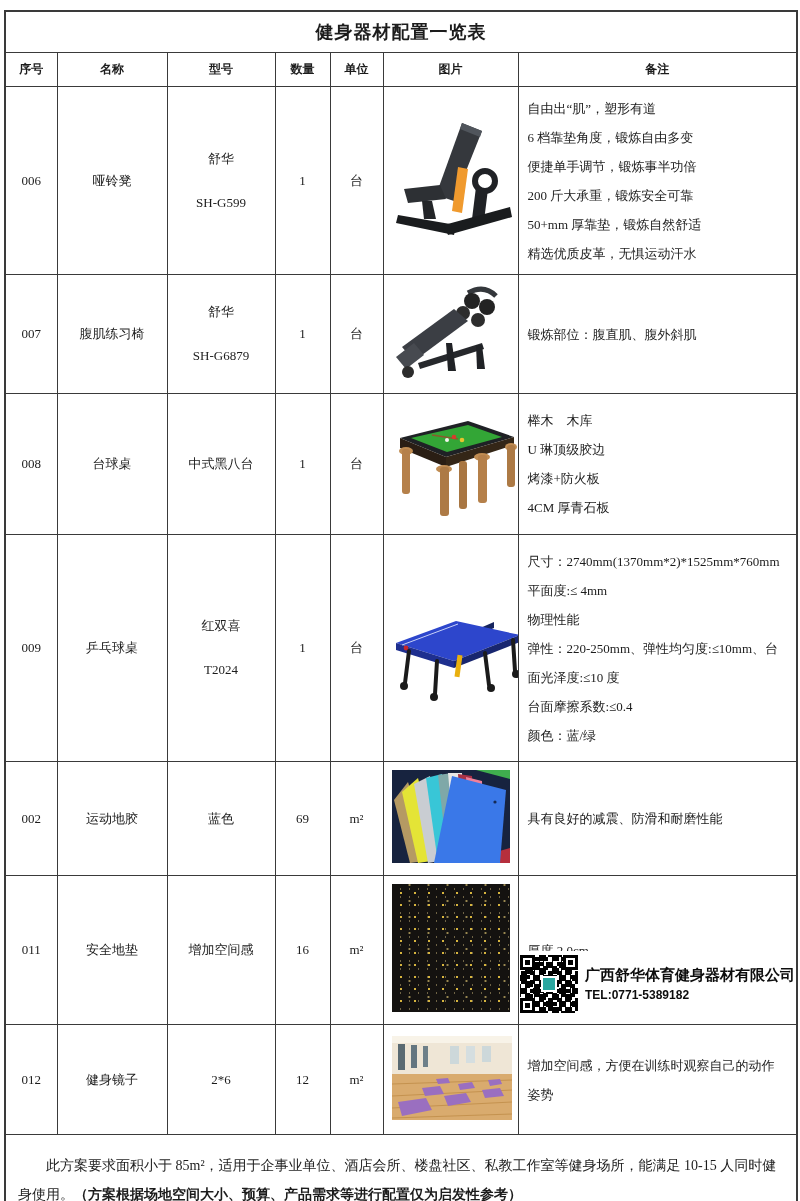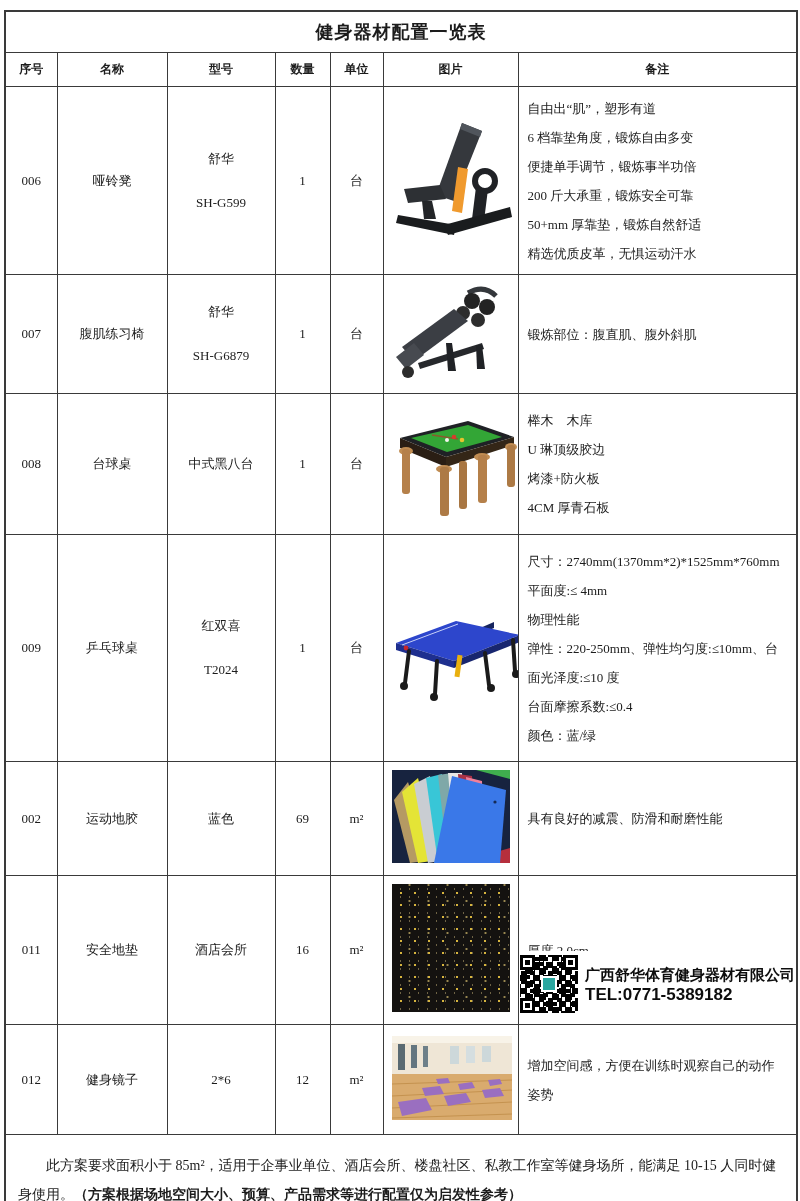--- a/index.html
+++ b/index.html
@@ -53,21 +53,21 @@
       conic-gradient(#000 25%,transparent 0 50%,#000 0 75%,transparent 0) 0 0/13px 13px,
       #fff;
   }
   .finder { position:absolute; width:15px; height:15px; border:3px solid #000; background:#fff; }
   .finder::after { content:""; position:absolute; inset:2px; background:#000; }
   .f-tl{left:0;top:0} .f-tr{right:0;top:0} .f-bl{left:0;bottom:0}
   .qr-logo { position:absolute; left:21px; top:21px; width:16px; height:16px;
              background:#2aa7a0; border:2px solid #fff; }
   .v-lines { display:flex; flex-direction:column; justify-content:flex-end; }
   .v-company { font-size:15px; font-weight:bold; line-height:21px; white-space:nowrap; }
-  .v-tel, .v-web { font-size:17px; font-weight:bold; line-height:20px; white-space:nowrap; }
+  .v-tel, .v-web { font-size:12px; font-weight:bold; line-height:20px; white-space:nowrap; }
 </style>
 </head>
 <body>
 
 <table class="sheet">
   <colgroup>
     <col style="width:52px">
       <col style="width:110px">
       <col style="width:108px">
     <col style="width:55px">
@@ -258,21 +258,21 @@
         </span>
       </td>
       <td class="notes">
         <div class="notes-text">具有良好的减震、防滑和耐磨性能</div>
       </td>
     </tr>
 
     <tr class="h149">
       <td>011</td>
       <td>安全地垫</td>
-      <td class="model">酒店会所</td>
+      <td class="model">增加空间感</td>
       <td>16</td>
       <td>m²</td>
       <td>
         <span class="mat-swatch"></span>
       </td>
       <td class="notes">
         <div class="notes-text">厚度 2.0cm</div>
       </td>
     </tr>
 

